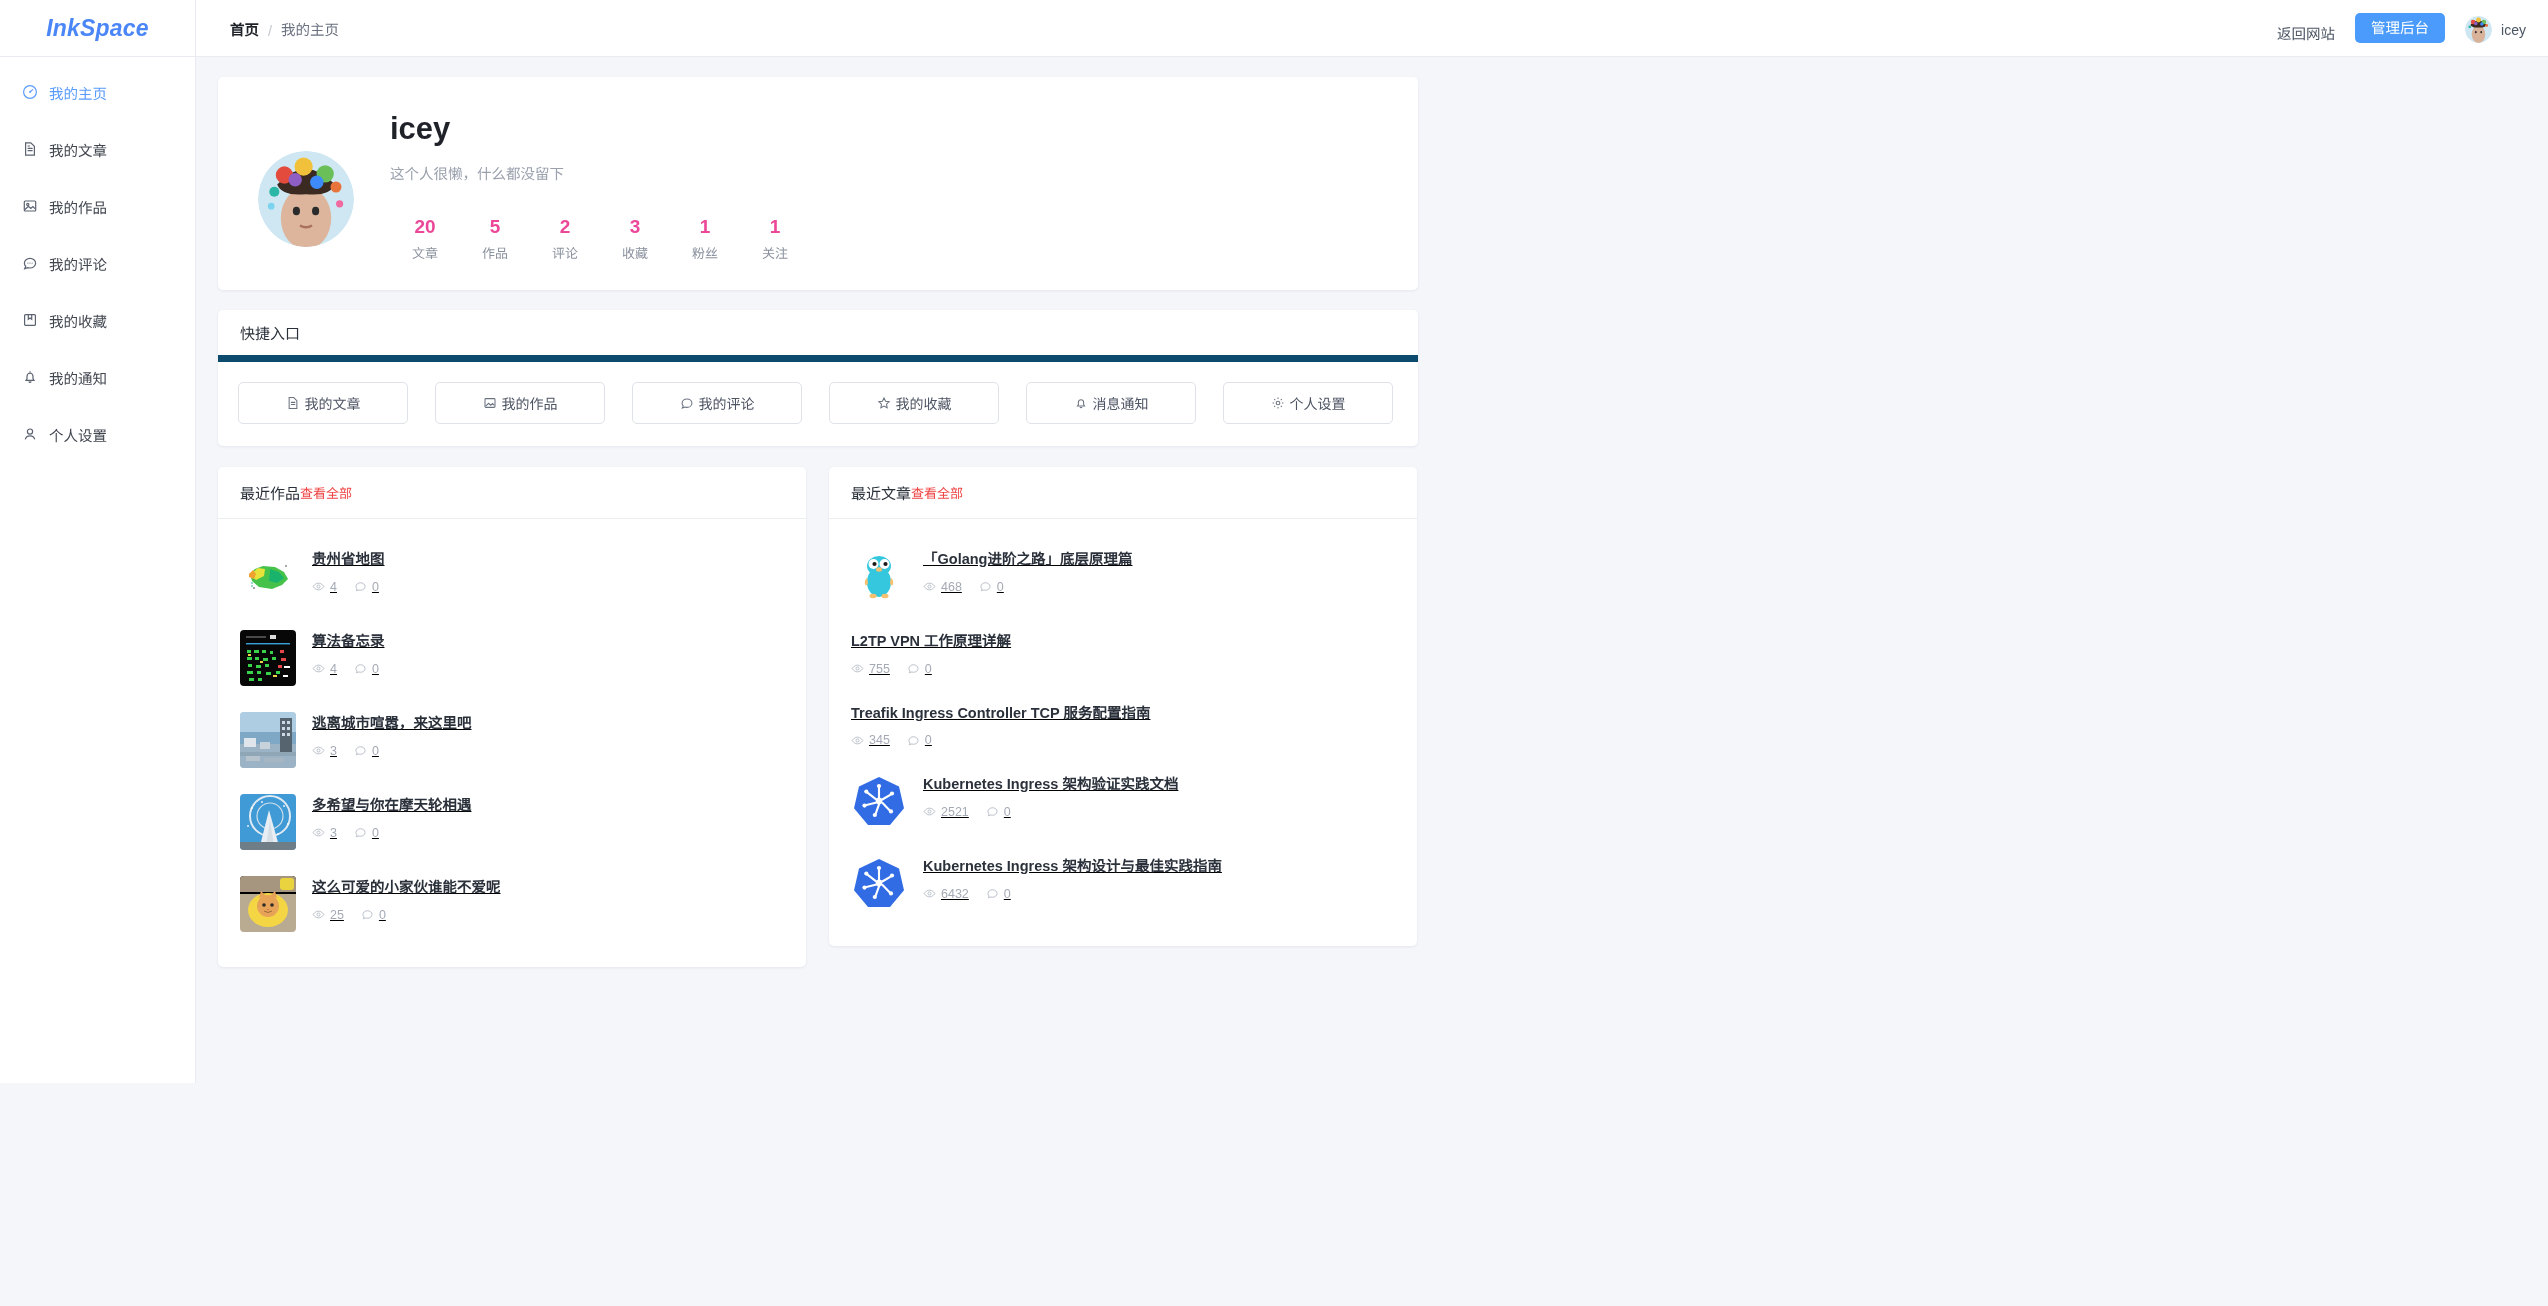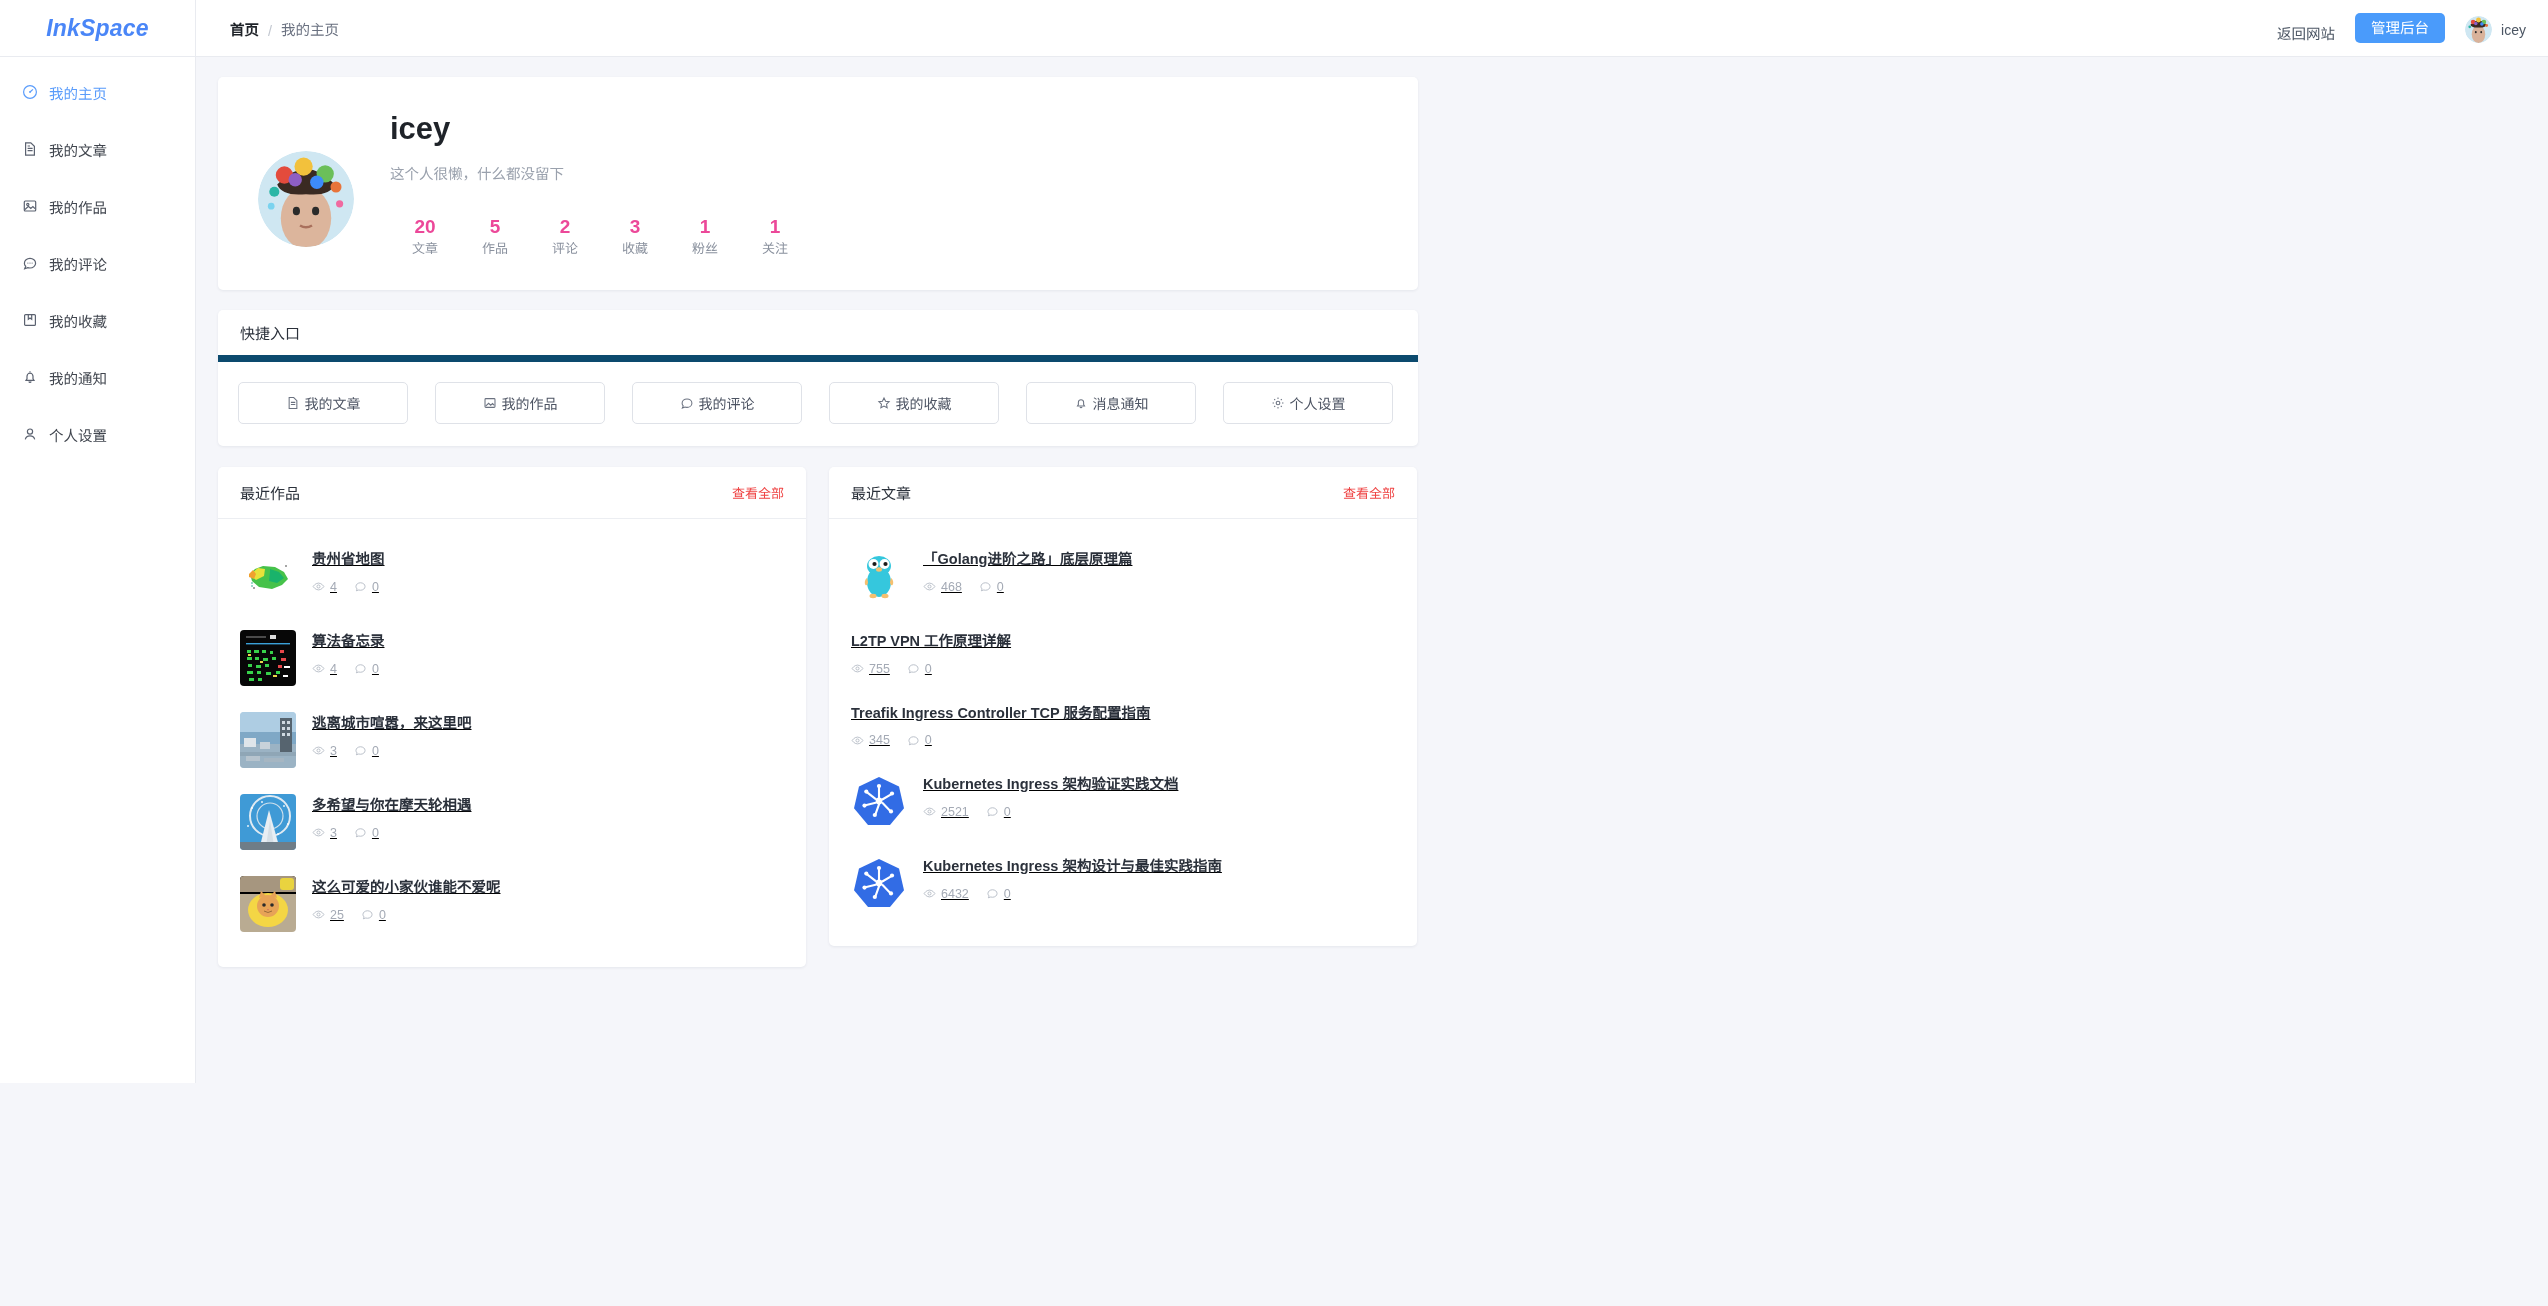--- a/index.html
+++ b/index.html
@@ -79,21 +79,21 @@
   }
 
   
   .profile-card { width: 1200px; height: 213px; padding: 36px 40px; display: flex; gap: 36px; }
   .avatar-lg { width: 96px; height: 96px; border-radius: 50%; overflow: hidden; flex: none; margin-top: 38px; }
   .profile-name { font-size: 31px; font-weight: 700; color: #1f2329; line-height: 1; margin-bottom: 18px; }
   .profile-bio { font-size: 14.5px; color: #9aa1ad; margin-bottom: 26px; }
   .stats { display: flex; }
   .stat { width: 70px; text-align: center; }
   .stat-num { font-size: 19px; font-weight: 700; color: #ec4899; line-height: 1.1; margin-top: 8px; }
-  .stat-label { font-size: 13px; color: #8a919e; }
+  .stat-label { font-size: 13px; color: #8a919e; margin-top: 5px; }
 
   
   .quick-card { width: 1200px; margin-top: 20px; }
   .quick-head {
     height: 52px; display: flex; align-items: center;
     padding: 0 22px; border-bottom: 7px solid #0c4a6e;
     font-size: 15px; color: #2b313b;
   }
   .quick-body { padding: 20px 20px 22px 20px; display: flex; gap: 27px; }
   .quick-btn {
@@ -102,21 +102,21 @@
     display: flex; align-items: center; justify-content: center; gap: 5px;
     cursor: pointer;
   }
   .quick-btn .q-ico { width: 14px; height: 14px; display: block; color: #6b7280; }
 
   
   .cols { display: flex; gap: 23px; margin-top: 21px; }
   .list-card { width: 588px; }
   .list-card.right { width: 588px; align-self: flex-start; }
   .list-head {
-    height: 52px; display: flex; align-items: center; justify-content: space-between;
+    height: 52px; display: flex; align-items: center; 
     padding: 0 22px; border-bottom: 1px solid #eceef2;
   }
   .list-title { font-size: 15px; color: #2b313b; }
   .list-more { font-size: 13px; color: #ef4444; cursor: pointer; }
   .list-body { padding: 16px 22px 22px 22px; }
   .list-item { display: flex; gap: 16px; align-items: flex-start; padding: 13px 0 13px 0; min-height: 61px; }
   .thumb { width: 56px; height: 56px; border-radius: 4px; overflow: hidden; flex: none; background: #fff; }
   .item-main { padding-top: 2px; text-decoration: underline; }
   .item-title { font-size: 14.5px; font-weight: 600; color: #2b313b; line-height: 1.35; cursor: pointer; }
   .item-meta { display: flex; align-items: center; gap: 17px; margin-top: 10px; font-size: 12.5px; color: #a4aab5; }

